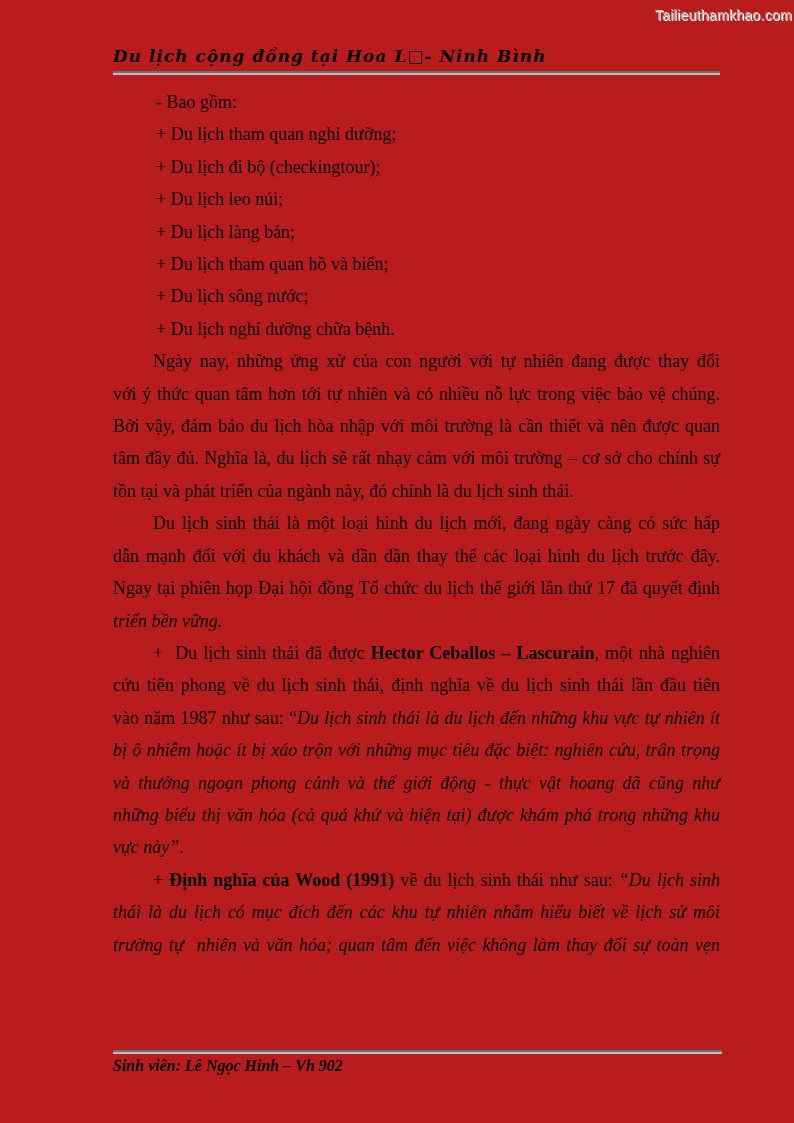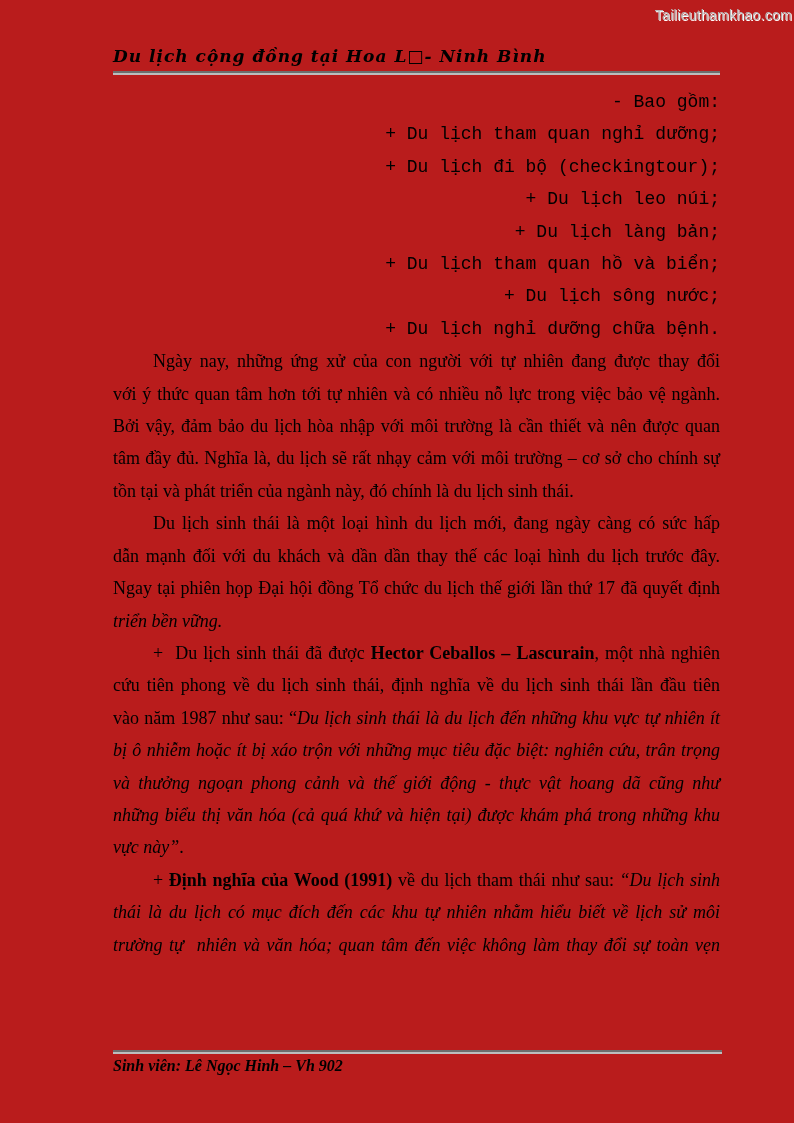--- a/index.html
+++ b/index.html
@@ -45,21 +45,21 @@
   .header .rule { margin-top: 5px; }
   .body-text {
     position: absolute;
     left: 113px;
     top: 86px;
     width: 607px;
     font-size: 18px;
     line-height: 32.4px;
   }
   .ln { margin: 0; }
-  .ln.list { padding-left: 43px; text-align: right; font-family: Liberation Mono, monospace; }
+  .ln.list { padding-left: 43px; text-align: left; }
   .ln.first { text-indent: 40px; }
   .ln.first, .ln.full { text-align: justify; text-align-last: justify; }
   .ln.last { text-align: justify; text-align-last: left; }
   .seg-n { font-weight: normal; font-style: normal; }
   .seg-b { font-weight: bold; }
   .seg-i { font-style: italic; }
   .footer {
     position: absolute;
     left: 113px;
     top: 1050px;
@@ -87,36 +87,36 @@
   <div class="body-text">
       <p class="ln list"><span class="seg-n">- Bao gồm:</span></p>
       <p class="ln list"><span class="seg-n">+ Du lịch tham quan nghỉ dưỡng;</span></p>
       <p class="ln list"><span class="seg-n">+ Du lịch đi bộ (checkingtour);</span></p>
       <p class="ln list"><span class="seg-n">+ Du lịch leo núi;</span></p>
       <p class="ln list"><span class="seg-n">+ Du lịch làng bản;</span></p>
       <p class="ln list"><span class="seg-n">+ Du lịch tham quan hồ và biển;</span></p>
       <p class="ln list"><span class="seg-n">+ Du lịch sông nước;</span></p>
       <p class="ln list"><span class="seg-n">+ Du lịch nghỉ dưỡng chữa bệnh.</span></p>
       <p class="ln first"><span class="seg-n">Ngày nay, những ứng xử của con người với tự nhiên đang được thay đổi</span></p>
-      <p class="ln full"><span class="seg-n">với ý thức quan tâm hơn tới tự nhiên và có nhiều nỗ lực trong việc bảo vệ ngành.</span></p>
+      <p class="ln full"><span class="seg-n">với ý thức quan tâm hơn tới tự nhiên và có nhiều nỗ lực trong việc bảo vệ chúng.</span></p>
       <p class="ln full"><span class="seg-n">Bởi vậy, đảm bảo du lịch hòa nhập với môi trường là cần thiết và nên được quan</span></p>
       <p class="ln full"><span class="seg-n">tâm đầy đủ. Nghĩa là, du lịch sẽ rất nhạy cảm với môi trường – cơ sở cho chính sự</span></p>
       <p class="ln last"><span class="seg-n">tồn tại và phát triển của ngành này, đó chính là du lịch sinh thái.</span></p>
       <p class="ln first"><span class="seg-n">Du lịch sinh thái là một loại hình du lịch mới, đang ngày càng có sức hấp</span></p>
       <p class="ln full"><span class="seg-n">dẫn mạnh đối với du khách và dần dần thay thế các loại hình du lịch trước đây.</span></p>
       <p class="ln full"><span class="seg-n">Ngay tại phiên họp Đại hội đồng Tổ chức du lịch thế giới lần thứ 17 đã quyết định</span></p>
       <p class="ln last"><span class="seg-i">triển bền vững.</span></p>
       <p class="ln first"><span class="seg-n">+&nbsp; Du lịch sinh thái đã được </span><span class="seg-b">Hector Ceballos – Lascurain</span><span class="seg-n">, một nhà nghiên</span></p>
       <p class="ln full"><span class="seg-n">cứu tiên phong về du lịch sinh thái, định nghĩa về du lịch sinh thái lần đầu tiên</span></p>
       <p class="ln full"><span class="seg-n">vào năm 1987 như sau: “</span><span class="seg-i">Du lịch sinh thái là du lịch đến những khu vực tự nhiên ít</span></p>
       <p class="ln full"><span class="seg-i">bị ô nhiễm hoặc ít bị xáo trộn với những mục tiêu đặc biệt: nghiên cứu, trân trọng</span></p>
       <p class="ln full"><span class="seg-i">và thưởng ngoạn phong cảnh và thế giới động - thực vật hoang dã cũng như</span></p>
       <p class="ln full"><span class="seg-i">những biểu thị văn hóa (cả quá khứ và hiện tại) được khám phá trong những khu</span></p>
       <p class="ln last"><span class="seg-i">vực này”</span><span class="seg-n">.</span></p>
-      <p class="ln first"><span class="seg-n">+ </span><span class="seg-b">Định nghĩa của Wood (1991)</span><span class="seg-n"> về du lịch tham thái như sau: </span><span class="seg-i">“Du lịch sinh</span></p>
+      <p class="ln first"><span class="seg-n">+ </span><span class="seg-b">Định nghĩa của Wood (1991)</span><span class="seg-n"> về du lịch sinh thái như sau: </span><span class="seg-i">“Du lịch sinh</span></p>
       <p class="ln full"><span class="seg-i">thái là du lịch có mục đích đến các khu tự nhiên nhằm hiểu biết về lịch sử môi</span></p>
       <p class="ln full"><span class="seg-i">trường tự&nbsp; nhiên và văn hóa; quan tâm đến việc không làm thay đổi sự toàn vẹn</span></p>
     </div>
 
   <div class="footer">
     <div class="rule"></div>
     <div class="footer-text">Sinh viên: Lê Ngọc Hinh – Vh 902</div>
   </div>
 
 </div>

